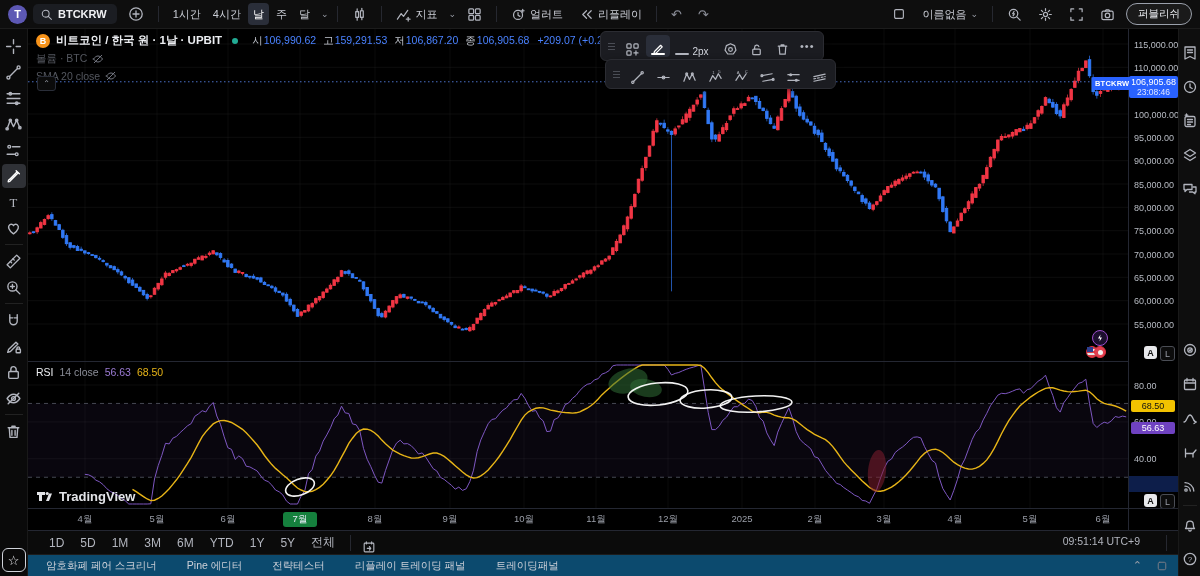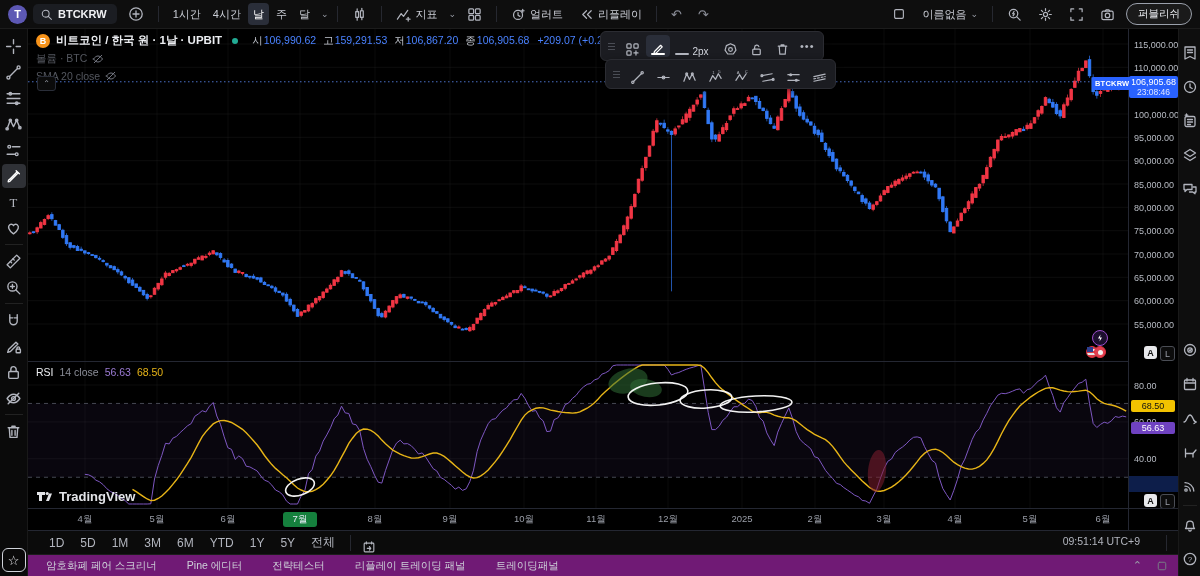--- a/index.html
+++ b/index.html
@@ -102,21 +102,21 @@
   .t-tick{position:absolute;top:4px;width:34px;margin-left:-17px;text-align:center;font-size:9.5px;color:#9a9ea8;}
   .t-tick.hl{background:#15803d;color:#e8ecf8;border-radius:3px;padding:1px 0;top:3px;}
   #axis-corner{position:absolute;left:1128px;top:508px;width:50px;height:22px;background:#000;border-top:1px solid #242732;border-left:1px solid #242732;z-index:5;}
   
   #bottom-bar{position:absolute;left:28px;top:530px;width:1150px;height:24px;background:#0b0b0b;border-top:1px solid #242732;
               display:flex;align-items:center;z-index:6;box-sizing:border-box;padding:0 8px 0 14px;}
   .range-btn{font-size:12px;color:#b2b5be;padding:2px 7px;border-radius:3px;cursor:pointer;white-space:nowrap;}
   #bb-right{margin-left:auto;display:flex;align-items:flex-start;gap:23px;}
   #bb-clock{font-size:10.5px;color:#b2b5be;cursor:pointer;white-space:nowrap;}
   
-  #tabs-bar{position:absolute;left:28px;top:554px;width:1150px;height:22px;background:#701a75;border-top:1px solid #1c1c1c;
+  #tabs-bar{position:absolute;left:28px;top:554px;width:1150px;height:22px;background:#0c4a6e;border-top:1px solid #1c1c1c;
             display:flex;align-items:center;gap:30px;padding-left:18px;z-index:6;box-sizing:border-box;}
   .tab-item{font-size:10.5px;color:#cdd0d8;cursor:pointer;white-space:nowrap;}
   #tabs-right{margin-left:auto;display:flex;align-items:center;gap:14px;padding-right:10px;color:#9a9ea8;}
 </style>
 </head>
 <body>
 <div id="app">
 
   <header id="topbar">
     <div class="tb-group">

